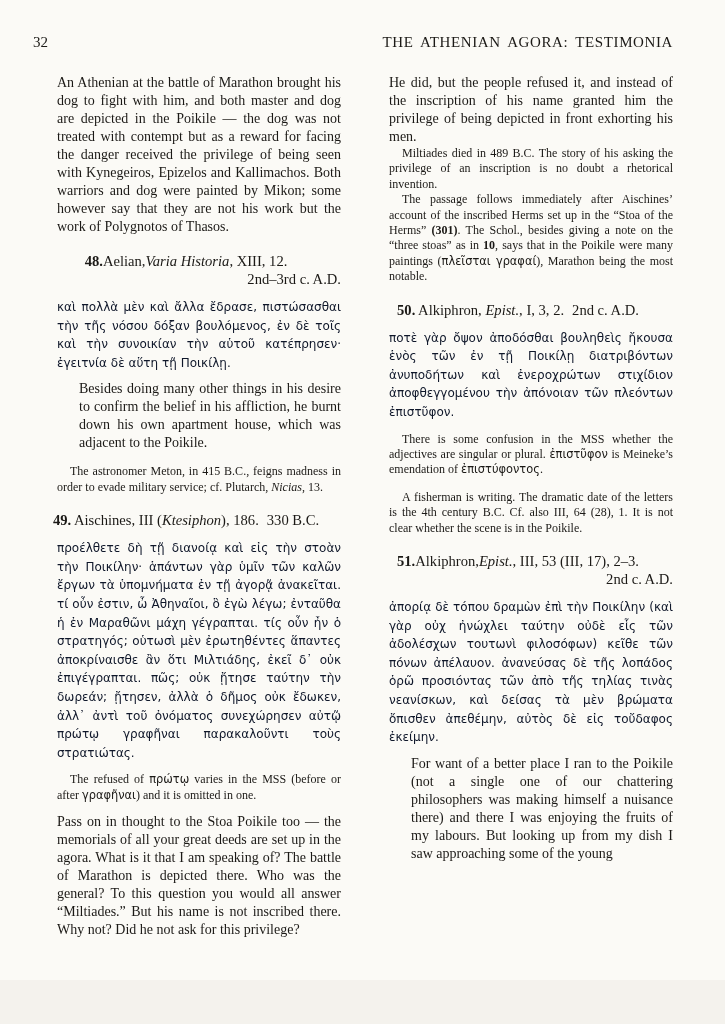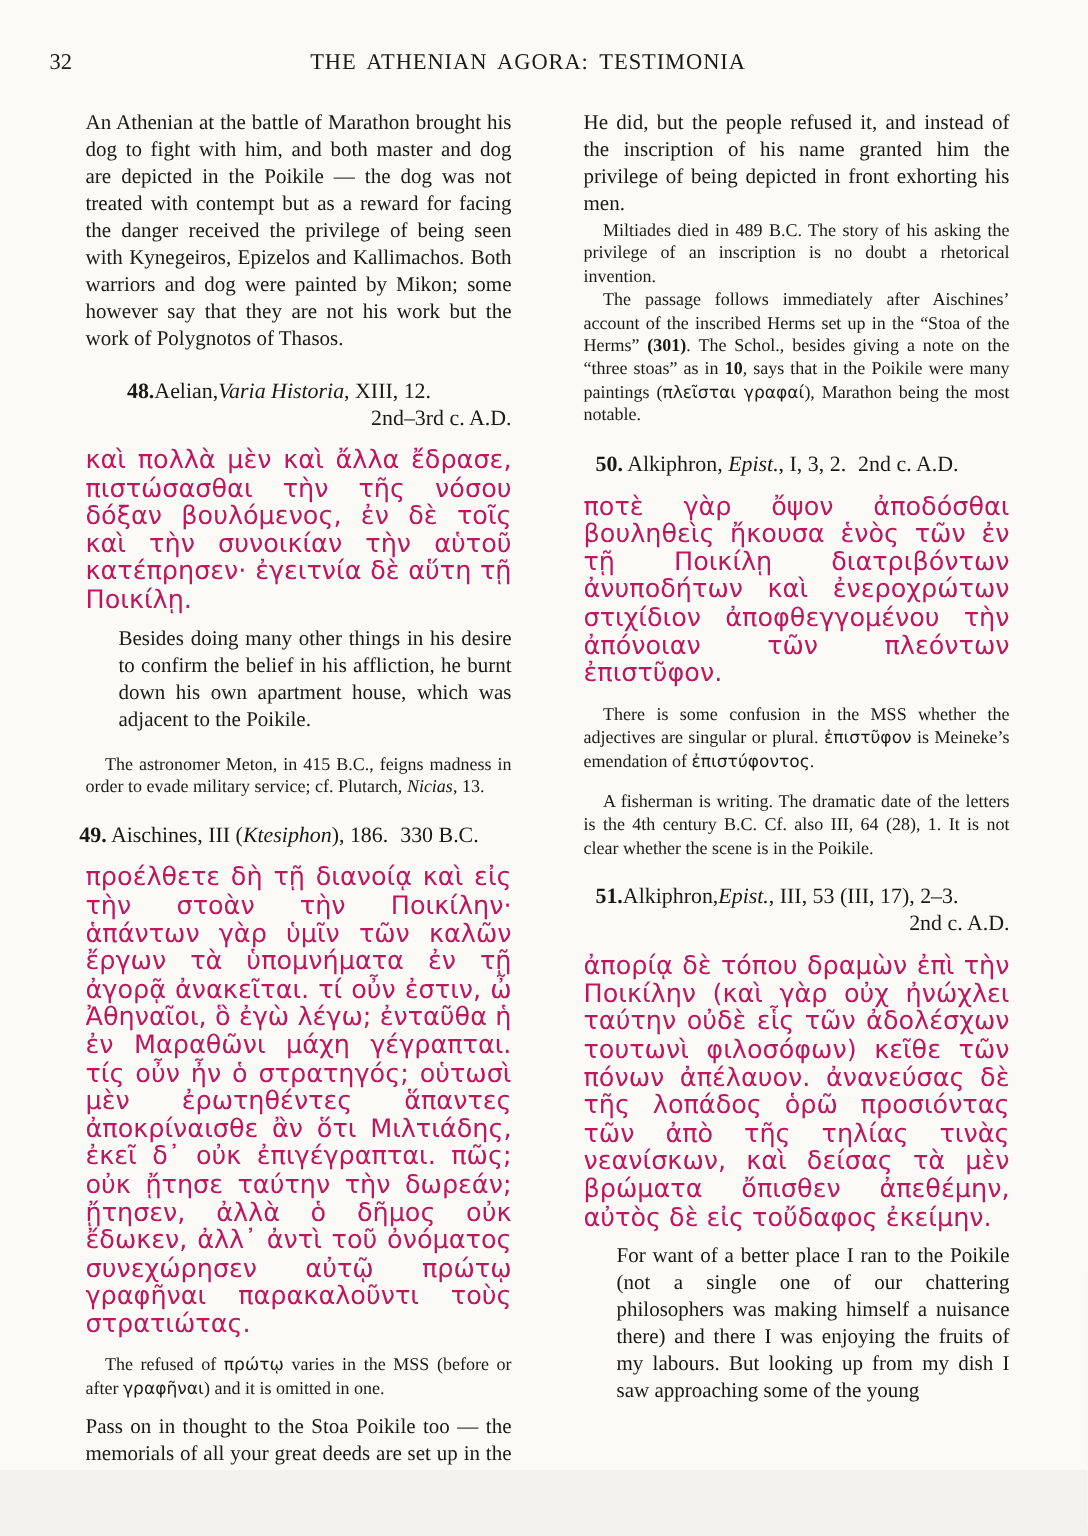--- a/index.html
+++ b/index.html
@@ -21,44 +21,44 @@
     position: relative;
     height: 20px;
     margin-bottom: 20px;
   }
   .pagenum {
     position: absolute; left: 2px; top: 0;
     font-size: 15px;
   }
   .runtitle {
     display: block;
-    text-align: center;
+    text-align: right;
     font-size: 15px;
     letter-spacing: 0.6px;
     word-spacing: 3px;
   }
   .cols {
     display: flex;
     gap: 22px;
   }
   .col { flex: 1 1 0; min-width: 0; }
 
   .body-par {
     font-size: 14px;
     line-height: 18px;
     text-align: justify;
     margin: 0 0 0 26px;
   }
   .greek-block {
     font-family: "DejaVu Sans", sans-serif;
-    font-size: 17px;
+    font-size: 12px;
     line-height: 18.6px;
     text-align: justify;
     margin: 0 0 0 26px;
-    color: #be185d;
+    color: #0f172a;
   }
   .note {
     font-size: 12px;
     line-height: 15.4px;
     text-align: justify;
     text-indent: 13px;
     margin: 0 0 0 26px;
   }
   .note .greek { font-family: "DejaVu Sans", sans-serif; font-size: 0.95em; }
   .rich .greek { font-family: "DejaVu Sans", sans-serif; font-size: 0.95em; }

